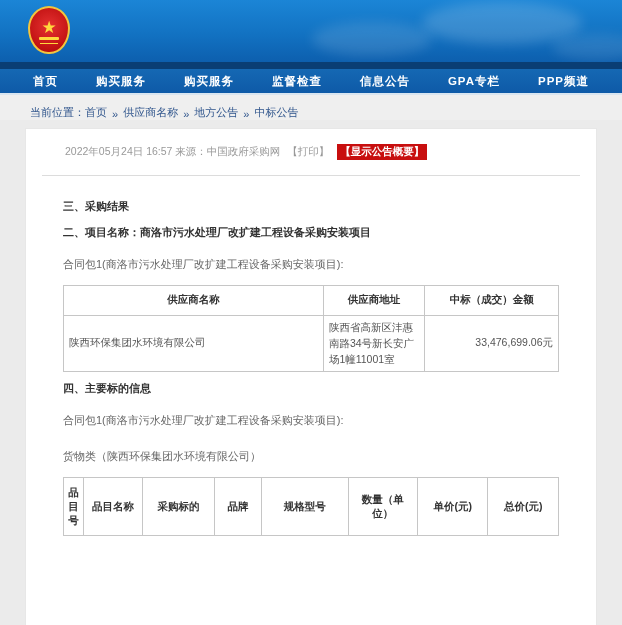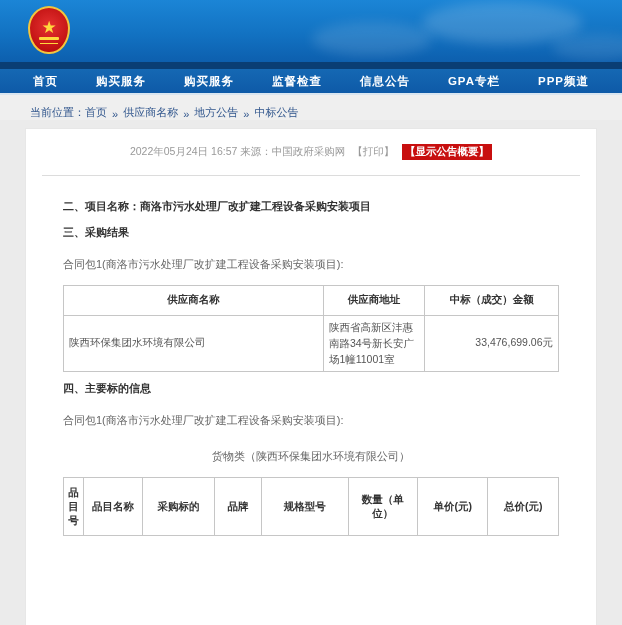--- a/index.html
+++ b/index.html
@@ -79,35 +79,35 @@
     border: 1px solid #e7e7e7;
     border-bottom: none;
     overflow: hidden;
   }
   .title {
     margin: 28px 30px 0 30px;
     font-size: 17px; font-weight: bold; color: #333;
     text-align: center; line-height: 1.35;
   }
   .meta {
-    margin-top: 15px; text-align: center;
-    font-size: 10.5px; color: #999;
+    margin-top: 15px; text-align: left;
+    font-size: 10.5px; color: #999; margin-left: 39px;
   }
   .meta .print { color: #999; text-decoration: none; margin-left: 4px; cursor: pointer; }
   .meta .summary-badge {
     display: inline-block; margin-left: 5px; padding: 1px 3px;
     background: #c80f0f; color: #fff; font-weight: bold; text-decoration: none; cursor: pointer;
   }
   .divider { border: none; border-top: 1px solid #dcdcdc; margin: 15px 16px 0 16px; }
 
   .content { padding: 22px 37px 0 37px; font-size: 11px; color: #666; }
   .content p { line-height: 1.5; }
   .content .bold { font-weight: bold; color: #333; margin-bottom: 9px; }
   .content .pkg { margin-top: 16px; margin-bottom: 12px; color: #666; }
-  .content .cat { margin-top: 19px; margin-bottom: 13px; color: #666; text-align: center; }
+  .content .cat { margin-top: 19px; margin-bottom: 13px; color: #666; }
 
   table { width: 100%; border-collapse: collapse; table-layout: fixed; }
   th, td { border: 1px solid #c6c6c6; font-size: 10.5px; color: #555; padding: 3px 5px; }
   th { font-weight: bold; color: #333; text-align: center; }
 
   .award-table th { height: 30px; }
   .award-table td { height: 56px; }
   .award-table .col-name  { width: 52.5%; }
   .award-table .col-addr  { width: 20.5%; }
   .award-table .col-amt   { width: 27%; }
@@ -170,22 +170,22 @@
     <div class="meta">
       <span>2022年05月24日 16:57</span>
       <span>来源：中国政府采购网</span>
       <a class="print">【打印】</a>
       <a class="summary-badge">【显示公告概要】</a>
     </div>
 
     <hr class="divider">
 
     <div class="content">
+      <p class="bold">三、采购结果</p>
       <p class="bold">二、项目名称：商洛市污水处理厂改扩建工程设备采购安装项目</p>
-      <p class="bold">三、采购结果</p>
       <p class="pkg">合同包1(商洛市污水处理厂改扩建工程设备采购安装项目):</p>
 
       <table class="award-table">
         <colgroup>
           <col class="col-name">
             <col class="col-addr">
             <col class="col-amt">
         </colgroup>
         <thead>
           <tr>

